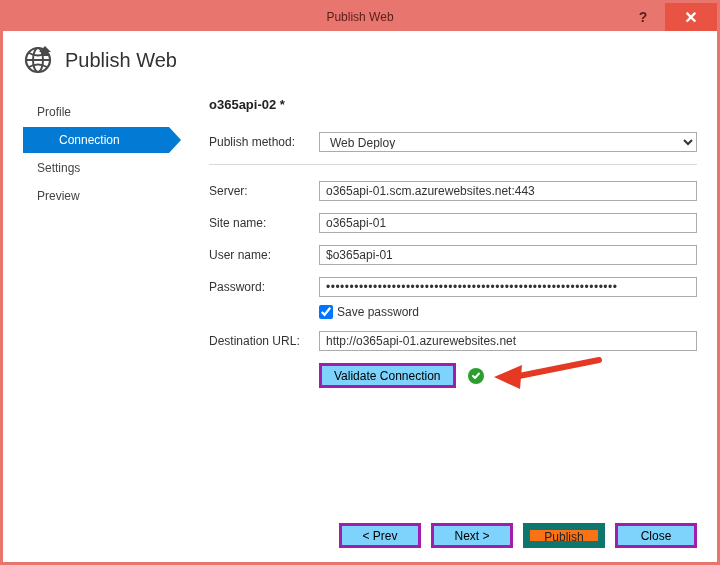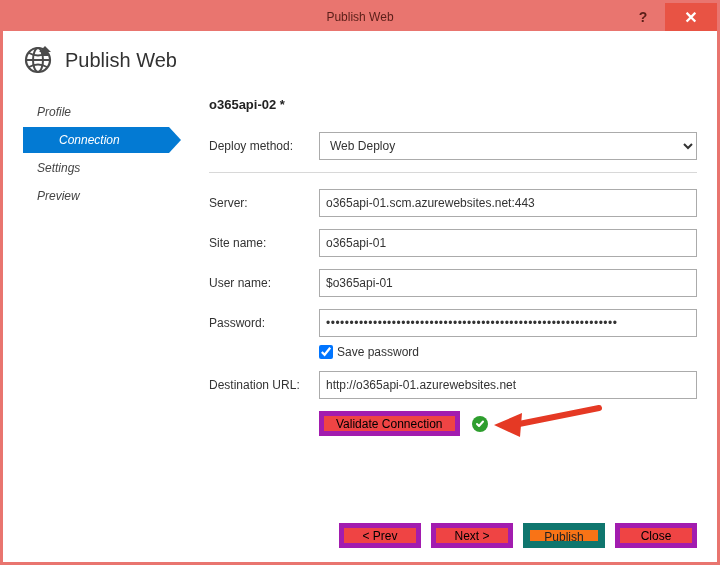--- a/index.html
+++ b/index.html
@@ -74,21 +74,20 @@
     width: 146px;
     padding-top: 6px;
   }
   .sidebar .item {
     padding: 6px 12px 6px 14px;
     font-size: 12px;
     color: #454545;
     cursor: pointer;
     margin-bottom: 2px;
     position: relative;
-    font-style: italic;
   }
   .sidebar .item.active {
     background: #037ad3;
     color: #fff;
     padding-left: 36px;
   }
   .sidebar .item.active::after {
     content: "";
     position: absolute;
     right: -12px;
@@ -116,21 +115,21 @@
     margin-bottom: 12px;
   }
   .row label.lbl {
     width: 110px;
     font-size: 12px;
     color: #333;
   }
   .row .ctrl-cell { flex: 1; }
   select, input[type=text], input[type=password] {
     width: 100%;
-    height: 28px;
+    height: 20px;
     border: 1px solid #ababab;
     padding: 2px 6px;
     font-family: inherit;
     font-size: 12px;
     color: #333;
     background: #fff;
   }
   .divider {
     border: none;
     border-top: 1px solid #d8d8d8;
@@ -152,22 +151,22 @@
     align-items: center;
     margin-left: 110px;
     gap: 12px;
     position: relative;
   }
   button.btn {
     height: 25px;
     padding: 0 12px;
     font-family: inherit;
     font-size: 12px;
-    background: #ef4444;
-    border: 5px solid #a21caf;
+    background: #7dd3fc;
+    border: 3px solid #a21caf;
     cursor: pointer;
     min-width: 82px;
   }
   button.btn.primary {
     border: 7px solid #0f766e;
     background: #f97316;
     color: #222;
   }
   .check-circle {
     width: 16px; height: 16px;
@@ -225,21 +224,21 @@
       <div class="item">Profile</div>
       <div class="item active">Connection</div>
       <div class="item">Settings</div>
       <div class="item">Preview</div>
     </div>
 
     <div class="main">
       <div class="profile-title">o365api-02 *</div>
 
       <div class="row">
-        <label class="lbl">Deploy method:</label>
+        <label class="lbl">Publish method:</label>
         <div class="ctrl-cell">
           <select>
             <option>Web Deploy</option>
           </select>
         </div>
       </div>
 
       <hr class="divider">
 
       <div class="row">

